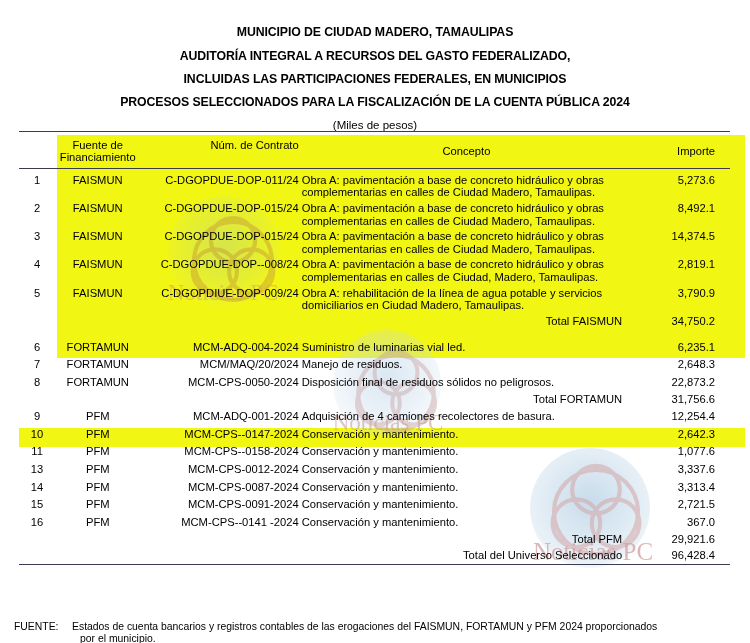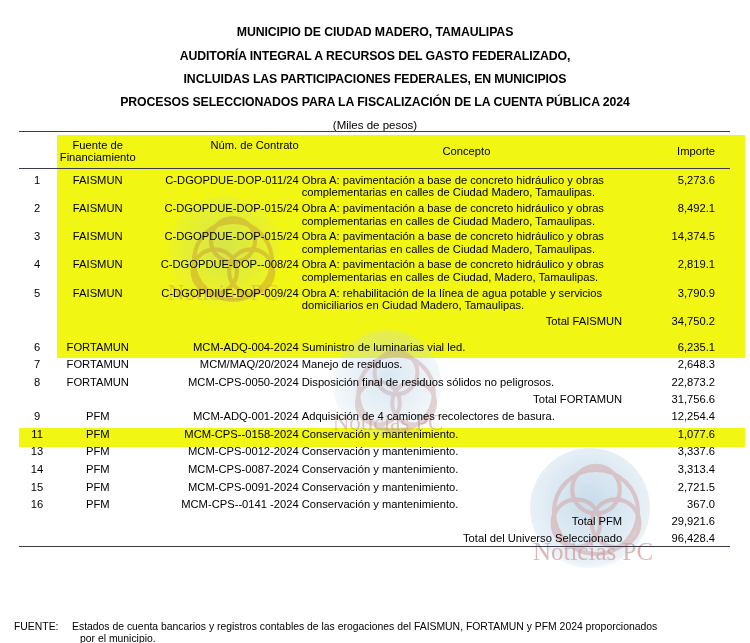--- a/index.html
+++ b/index.html
@@ -330,20 +330,27 @@
 
     <tbody>
       <tr class="data">
         <td class="c-num">9</td>
         <td class="c-src">PFM</td>
         <td class="c-ctr">MCM-ADQ-001-2024</td>
         <td class="c-con">Adquisición de 4 camiones recolectores de basura.</td>
         <td class="c-imp">12,254.4</td>
       </tr>
       <tr class="data">
+        <td class="c-num">10</td>
+        <td class="c-src">PFM</td>
+        <td class="c-ctr">MCM-CPS--0147-2024</td>
+        <td class="c-con">Conservación y mantenimiento.</td>
+        <td class="c-imp">2,642.3</td>
+      </tr>
+      <tr class="data">
         <td class="c-num">11</td>
         <td class="c-src">PFM</td>
         <td class="c-ctr">MCM-CPS--0158-2024</td>
         <td class="c-con">Conservación y mantenimiento.</td>
         <td class="c-imp">1,077.6</td>
       </tr>
       <tr class="data">
         <td class="c-num">13</td>
         <td class="c-src">PFM</td>
         <td class="c-ctr">MCM-CPS-0012-2024</td>

